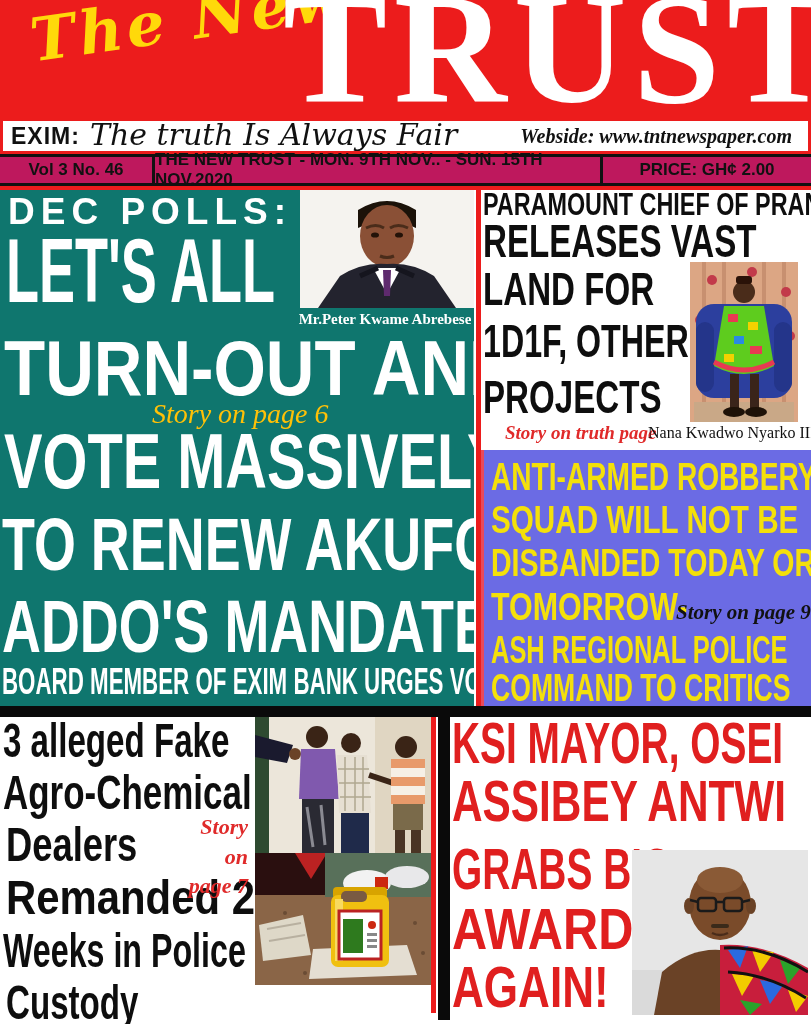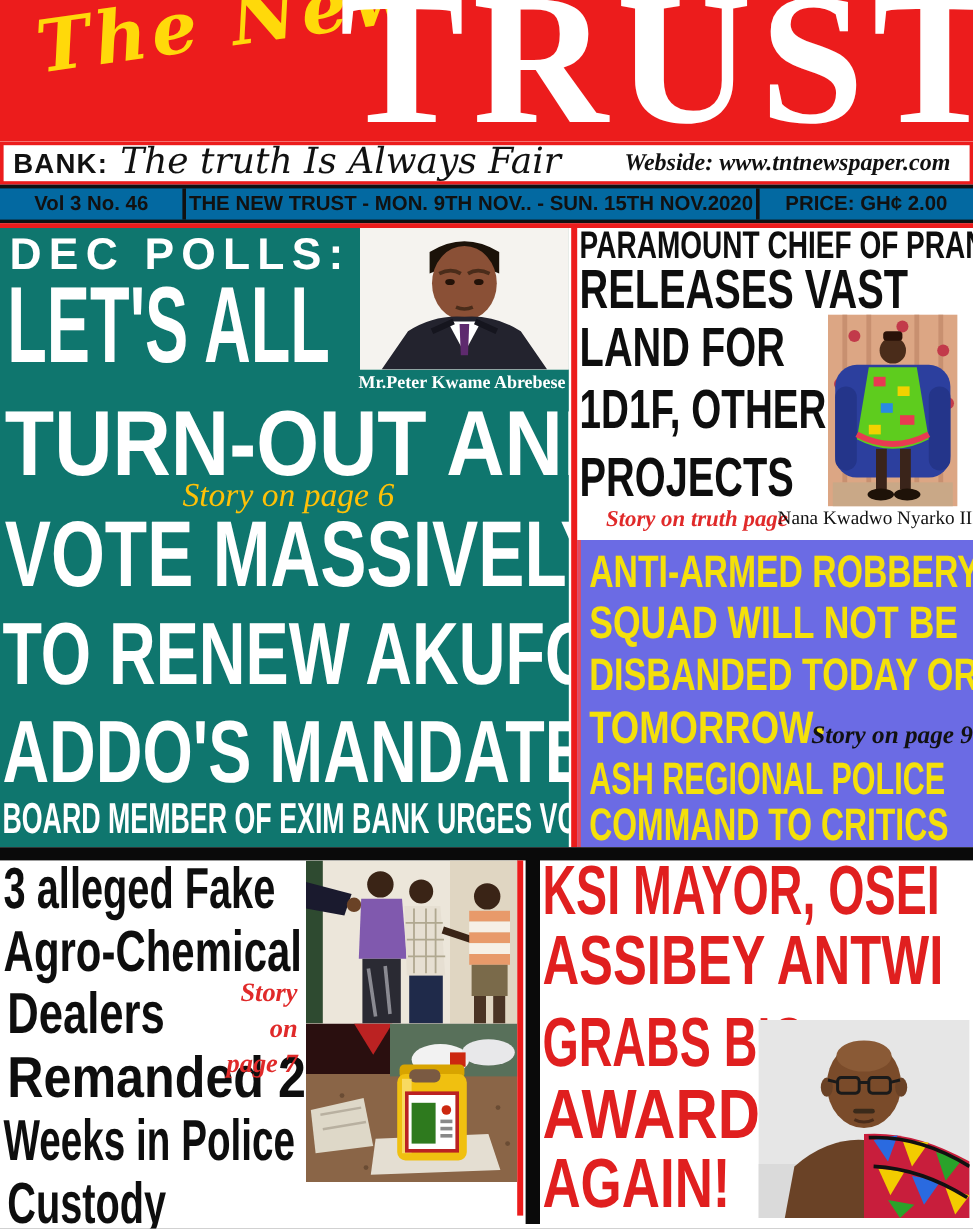--- a/index.html
+++ b/index.html
@@ -19,28 +19,28 @@
   .main-title{position:absolute;left:283px;top:-28px;font-size:156px;color:#ffffff;
       font-family:"Liberation Serif",serif;font-weight:900;letter-spacing:7px;
       line-height:1;white-space:nowrap;}
   .motto{position:absolute;left:0;top:118px;width:811px;height:36px;background:#fff;
       border:3px solid #ec1c1c;box-sizing:border-box;display:flex;align-items:center;}
   .motto-label{font-weight:900;font-size:23px;color:#111;margin-left:8px;letter-spacing:1px;}
   .motto-text{font-size:30px;color:#111;margin-left:10px;margin-top:-4px;
       font-family:"DejaVu Serif",serif;font-style:italic;}
   .website{margin-left:auto;margin-right:16px;font-family:"Liberation Serif",serif;
       font-style:italic;font-weight:bold;font-size:20px;color:#111;}
-  .volbar{position:absolute;left:0;top:154px;width:811px;height:32px;background:#0369a1;
+  .volbar{position:absolute;left:0;top:154px;width:811px;height:32px;background:#be185d;
       border-top:3px solid #111;border-bottom:3px solid #111;box-sizing:border-box;
       display:flex;align-items:stretch;}
   .volcell{display:flex;align-items:center;justify-content:center;font-weight:bold;
       font-size:17px;color:#111;}
   .vc1{width:152px;}
   .vc2{flex:1;border-left:3px solid #111;border-right:3px solid #111;}
-  .vc3{width:178px;}
+  .vc3{width:208px;}
   .redline{position:absolute;left:0;top:186px;width:811px;height:4px;background:#ec1c1c;}
 
   
   .lead{position:absolute;left:0;top:190px;width:474px;height:516px;background:#0f766e;color:#fff;}
   .lead-photo{position:absolute;left:300px;top:0px;width:174px;height:118px;background:#f5f3ef;}
   .lead-photo-cap{position:absolute;left:296px;top:121px;width:178px;text-align:center;
       font-family:"Liberation Serif",serif;font-weight:bold;font-size:15px;color:#fff;}
   .story-ref-yellow{color:#ffc107;font-family:"Liberation Serif",serif;font-style:italic;
       font-weight:normal;font-size:28px;}
   .story-ref-red{color:#e02a2a;font-family:"Liberation Serif",serif;font-style:italic;
@@ -69,21 +69,21 @@
 <body>
 
 <div class="page">
 
   <div class="masthead">
     <div class="script-title">The New</div>
     <div class="main-title">TRUST</div>
   </div>
 
   <div class="motto">
-    <span class="motto-label">BANK:</span>
+    <span class="motto-label">EXIM:</span>
     <span class="motto-text">The truth Is Always Fair</span>
     <span class="website">Webside: www.tntnewspaper.com</span>
   </div>
 
   <div class="volbar">
     <div class="volcell vc1">Vol 3 No. 46</div>
     <div class="volcell vc2">THE NEW TRUST - MON. 9TH NOV.. - SUN. 15TH NOV.2020</div>
     <div class="volcell vc3">PRICE: GH¢ 2.00</div>
   </div>
   <div class="redline"></div>

